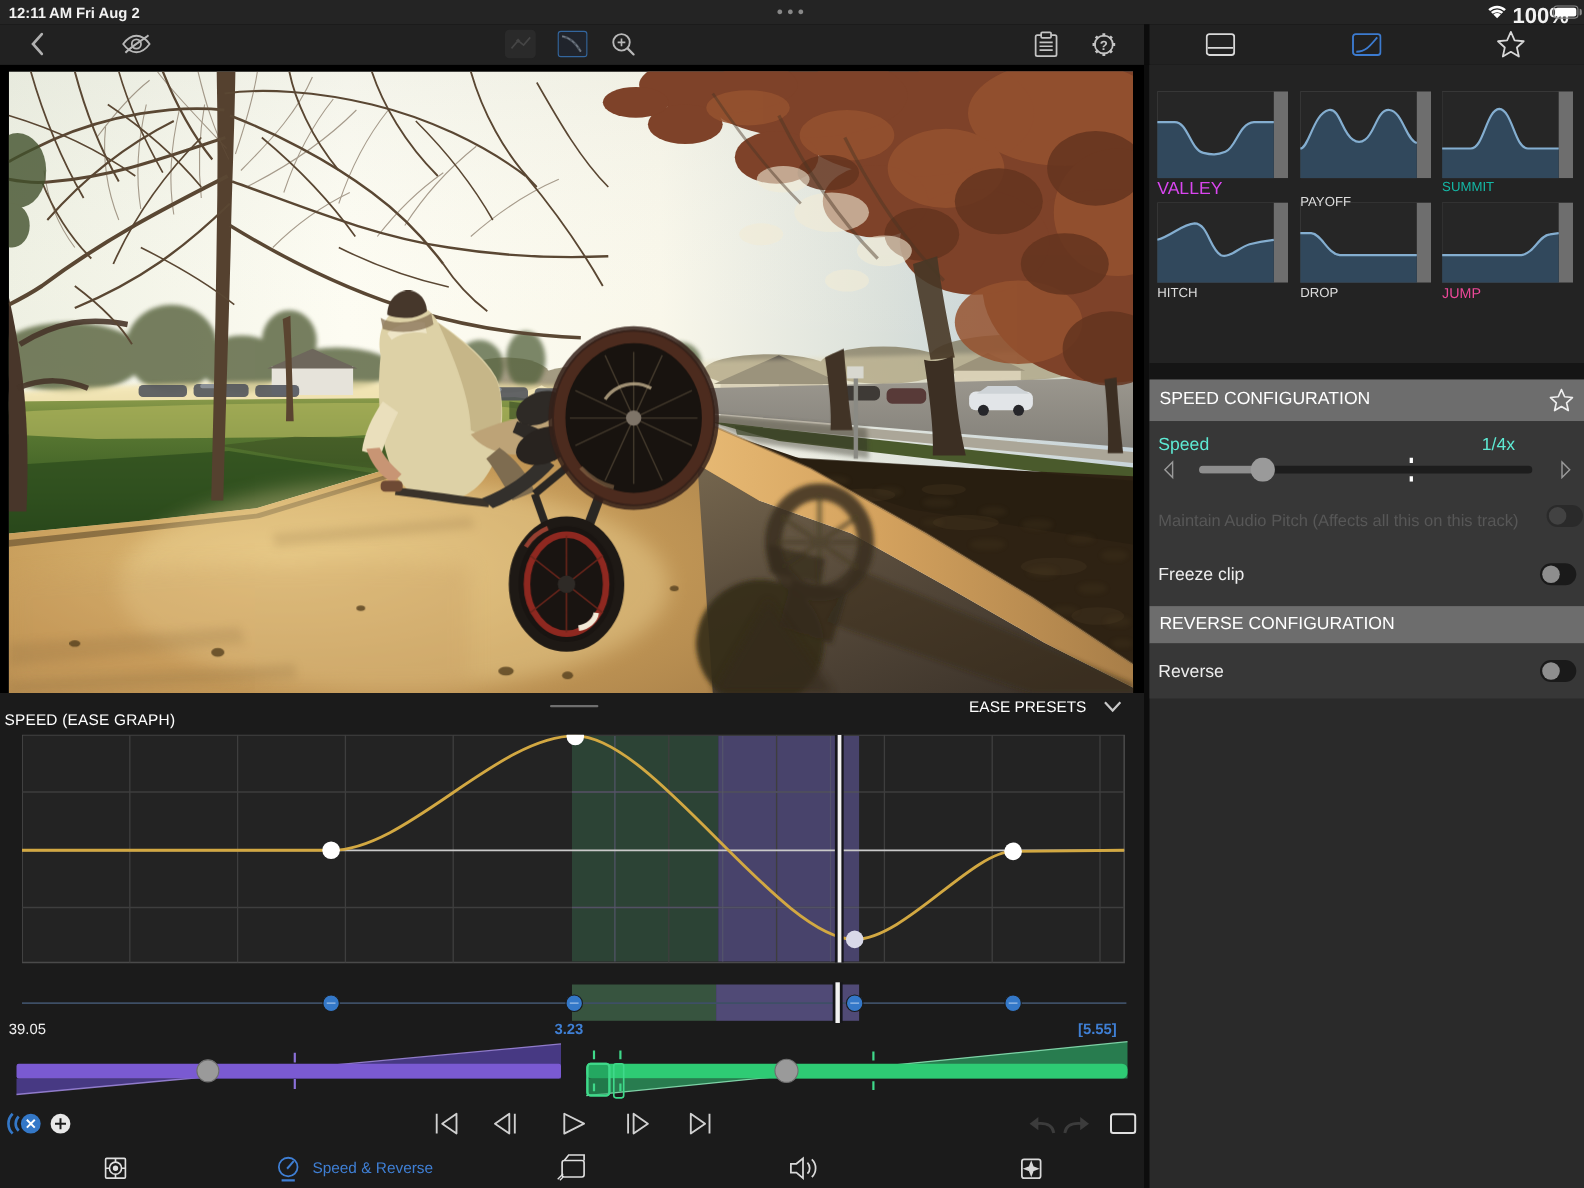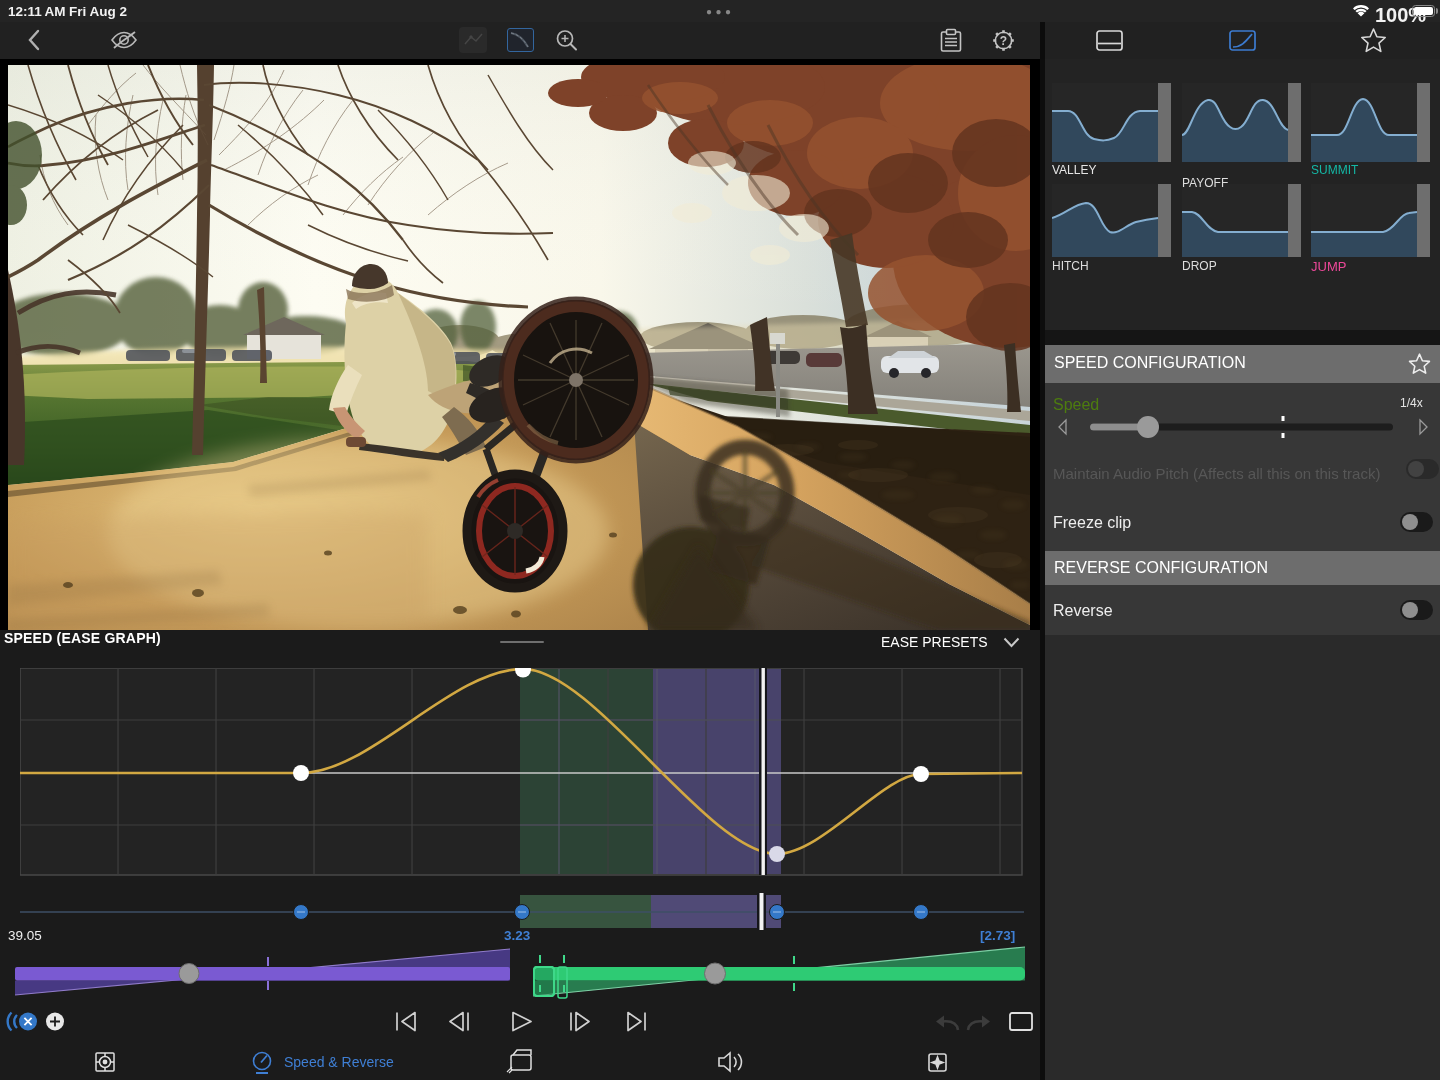--- a/index.html
+++ b/index.html
@@ -415,21 +415,21 @@
       <ellipse cx="60" cy="520" rx="5" ry="3"></ellipse>
       <ellipse cx="190" cy="528" rx="6" ry="4"></ellipse>
       <ellipse cx="320" cy="488" rx="4" ry="2.5"></ellipse>
       <ellipse cx="452" cy="545" rx="7" ry="4"></ellipse>
       <ellipse cx="508" cy="549" rx="5" ry="3.5"></ellipse>
       <ellipse cx="605" cy="470" rx="4" ry="2.5"></ellipse>
     </g>
 </svg>
 
 <div class="abs" style="left:0;top:630px;width:1040px;height:450px;background:#1b1b1b"></div>
-<div class="abs" style="left:4px;top:630px;color:#fff;font-size:14px;font-weight:700;letter-spacing:.2px">SPEED (EASE GRAPH)</div>
+<div class="abs" style="left:4px;top:646px;color:#fff;font-size:14px;font-weight:400;letter-spacing:.2px">SPEED (EASE GRAPH)</div>
 <div class="abs" style="left:500px;top:641px;width:44px;height:2px;background:#6f6f6f;border-radius:1px"></div>
 <div class="abs" style="left:881px;top:634px;color:#fff;font-size:14px;font-weight:400">EASE PRESETS</div>
 <svg class="abs" style="left:1003px;top:637px" width="17" height="11" viewBox="0 0 17 11">
     <path d="M1.5 1.5 L8.5 9 L15.5 1.5" fill="none" stroke="#c8c8c8" stroke-width="2"></path>
   </svg>
 <svg id="graphbox" class="abs" style="left:20px;top:668px" width="1004" height="209" viewBox="0 0 1004 209">
 <rect x="0" y="0" width="1002" height="207" fill="#232323" stroke="#4a4a4a" stroke-width="1.4"></rect>
 <rect x="500" y="1" width="133" height="205" fill="#2c4335"></rect>
 <rect x="633" y="1" width="128" height="205" fill="#48436b"></rect>
 <g stroke="#3e3e3e" stroke-width="1.2">
@@ -463,21 +463,21 @@
       <circle cx="522" cy="37" r="7.5"></circle>
       <circle cx="777" cy="37" r="7.5"></circle>
       <circle cx="921" cy="37" r="7.5"></circle>
 </g>
 <g stroke="#9ec0e8" stroke-width="1.2">
       <path d="M297 37 h8 M518 37 h8 M773 37 h8 M917 37 h8"></path>
     </g>
 </svg>
 <div class="abs" style="left:8px;top:928px;color:#eee;font-size:13.5px;font-weight:400">39.05</div>
 <div class="abs" style="left:504px;top:928px;color:#3f7fd4;font-size:13.5px;font-weight:700">3.23</div>
-<div class="abs" style="left:980px;top:928px;color:#3f7fd4;font-size:13.5px;font-weight:700">[2.73]</div>
+<div class="abs" style="left:980px;top:928px;color:#3f7fd4;font-size:13.5px;font-weight:700">[5.55]</div>
 <svg id="clips" class="abs" style="left:0;top:945px" width="1040" height="60" viewBox="0 0 1040 60">
 
 <path d="M15 50 L510 4 L510 35.5 L15 35.5 Z" fill="#53419e" opacity=".8"></path>
 <path d="M15 50 L510 4" stroke="#a18ae0" stroke-width="1.2" opacity=".85"></path>
 <rect x="15" y="22" width="495" height="13.5" rx="2" fill="#7a5ad2"></rect>
 <path d="M268 12 v9 M268 36 v9" stroke="#8a70d8" stroke-width="2"></path>
 <circle cx="189" cy="28.5" r="10" fill="#9a9a9a" stroke="#6e6e6e" stroke-width="1"></circle>
 
 <path d="M533 51 L1025 2 L1025 35.5 L533 35.5 Z" fill="#2e9e62" opacity=".75"></path>
 <path d="M533 51 L1025 2" stroke="#8fe8ba" stroke-width="1.2" opacity=".85"></path>
@@ -575,36 +575,36 @@
     <rect width="106" height="73" fill="#262626"></rect>
 <path d="M0 28 L10 28 C20 29 24 46 36 48 L106 48 V73 H0 Z" fill="#31485c"></path>
 <path d="M0 28 L10 28 C20 29 24 46 36 48 L106 48" fill="none" stroke="#84aed0" stroke-width="2"></path>
 </svg>
 <svg class="abs" style="left:1311px;top:184px" width="119" height="73" viewBox="0 0 119 73">
 <rect width="119" height="73" fill="#6e6e6e"></rect>
     <rect width="106" height="73" fill="#262626"></rect>
 <path d="M0 48 L72 48 C84 46 88 30 98 29 L106 28 V73 H0 Z" fill="#31485c"></path>
 <path d="M0 48 L72 48 C84 46 88 30 98 29 L106 28" fill="none" stroke="#84aed0" stroke-width="2"></path>
 </svg>
-<div class="abs" style="left:1052px;top:163px;color:#e5e5e5;font-size:12px">VALLEY</div>
+<div class="abs" style="left:1052px;top:163px;color:#d946ef;font-size:16px">VALLEY</div>
 <div class="abs" style="left:1182px;top:176px;color:#ddd;font-size:12px">PAYOFF</div>
 <div class="abs" style="left:1311px;top:163px;color:#14b8a6;font-size:12px">SUMMIT</div>
 <div class="abs" style="left:1052px;top:259px;color:#ddd;font-size:12px">HITCH</div>
 <div class="abs" style="left:1182px;top:259px;color:#ddd;font-size:12px">DROP</div>
 <div class="abs" style="left:1311px;top:259px;color:#ec4899;font-size:13px">JUMP</div>
 <div class="abs" style="left:1045px;top:330px;width:395px;height:15px;background:#151515"></div>
 <div id="speedcfg" class="abs" style="left:1045px;top:345px;width:395px;height:290px"></div>
 <div class="abs" style="left:1045px;top:345px;width:395px;height:38px;background:#6d6d6d"></div>
 <div class="abs" style="left:1054px;top:354px;color:#fff;font-size:16px">SPEED CONFIGURATION</div>
 <svg class="abs" style="left:1408px;top:352px" width="23" height="23" viewBox="0 0 27 26">
 <path d="M13.5 2 L16.9 9.7 L25.2 10.5 L19 16.2 L20.8 24.4 L13.5 20.1 L6.2 24.4 L8 16.2 L1.8 10.5 L10.1 9.7 Z" fill="none" stroke="#eee" stroke-width="1.8" stroke-linejoin="round"></path>
 </svg>
 <div class="abs" style="left:1045px;top:383px;width:395px;height:168px;background:#373737"></div>
-<div class="abs" style="left:1053px;top:396px;color:#4d7c0f;font-size:16px">Speed</div>
-<div class="abs" style="left:1400px;top:396px;color:#e5e5e5;font-size:12px">1/4x</div>
+<div class="abs" style="left:1053px;top:396px;color:#5eead4;font-size:16px">Speed</div>
+<div class="abs" style="left:1347px;top:396px;color:#5eead4;font-size:16px">1/4x</div>
 
 <svg class="abs" style="left:1056px;top:416px" width="374" height="22" viewBox="0 0 374 22">
 <path d="M10 4 L3 11 L10 18 Z" fill="none" stroke="#9a9a9a" stroke-width="1.3"></path>
 <path d="M364 4 L371 11 L364 18 Z" fill="none" stroke="#9a9a9a" stroke-width="1.3"></path>
 <rect x="34" y="7.5" width="303" height="7" rx="3.5" fill="#1d1d1d"></rect>
 <rect x="34" y="7.5" width="58" height="7" rx="3.5" fill="#8e8e8e"></rect>
 <path d="M227 0 v5 M227 17 v5" stroke="#fff" stroke-width="3"></path>
 <circle cx="92" cy="11" r="11" fill="#9a9a9a"></circle>
 </svg>
 <div class="abs" style="left:1053px;top:465px;color:#575757;font-size:15px">Maintain Audio Pitch (Affects all this on this track)</div>

